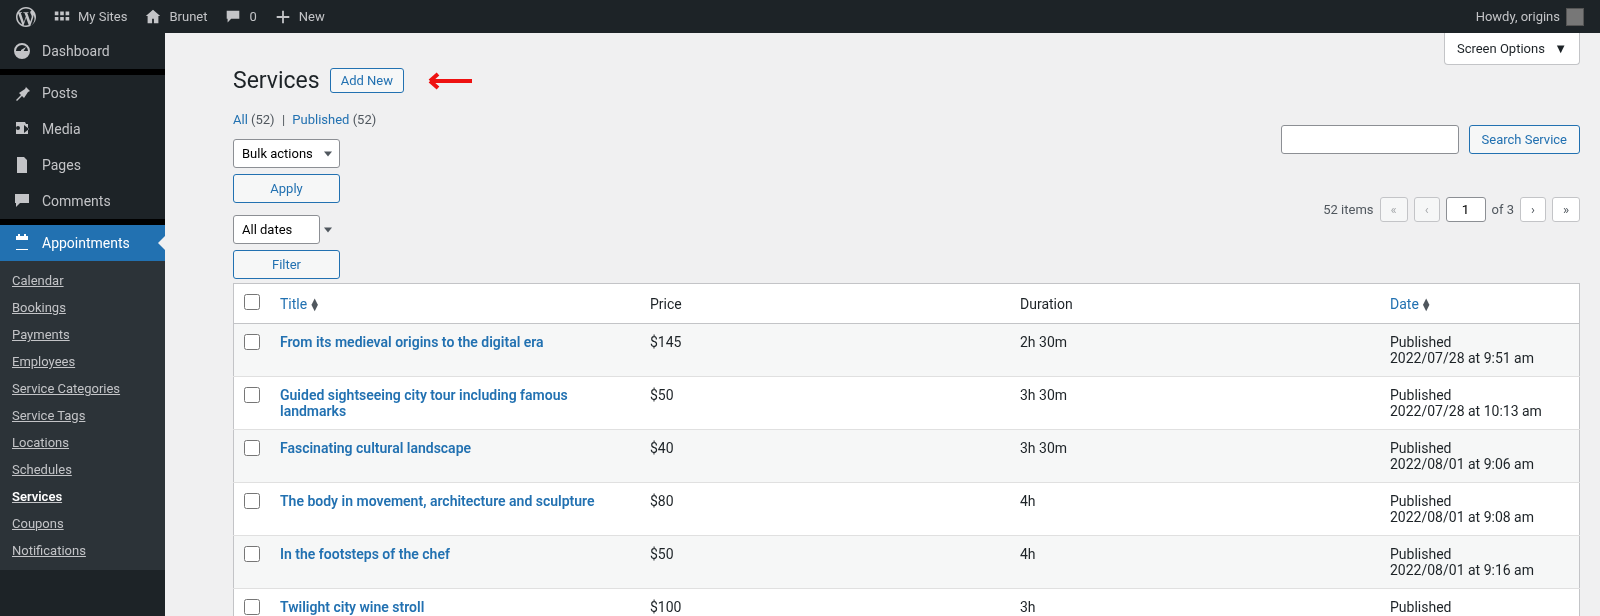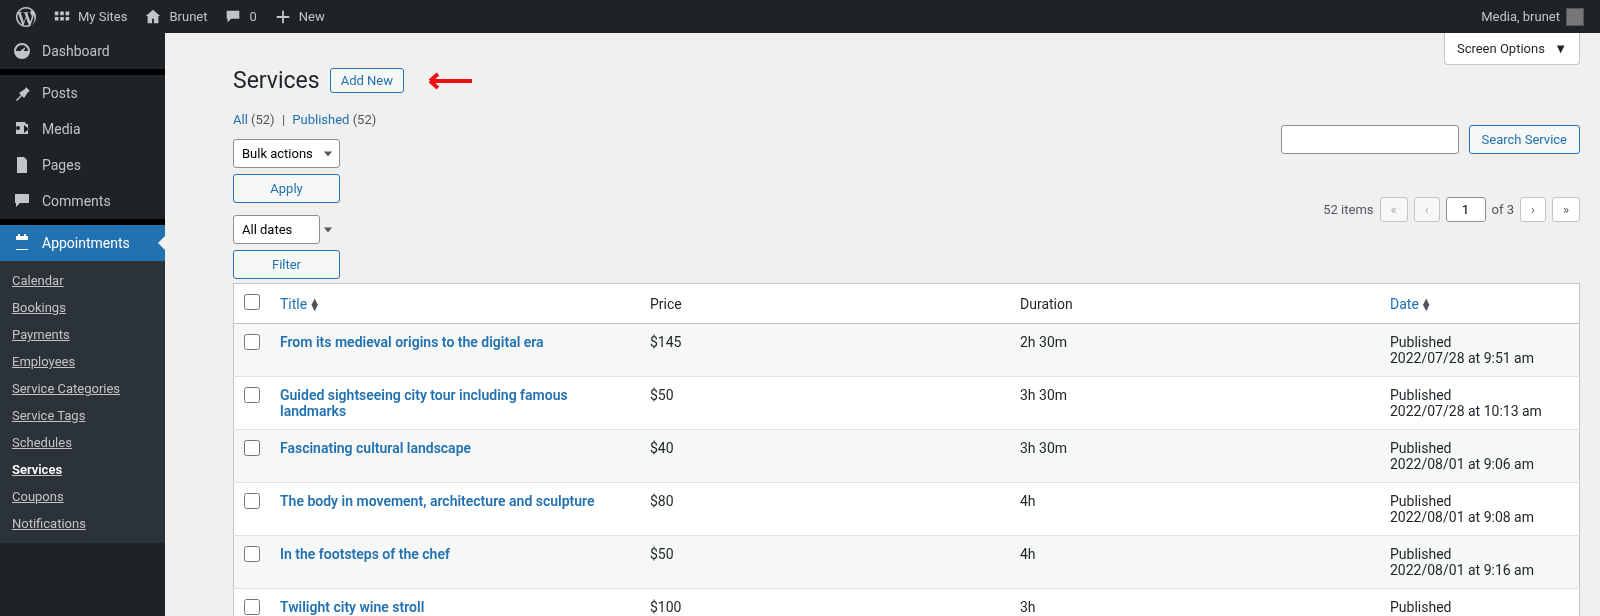--- a/index.html
+++ b/index.html
@@ -94,21 +94,21 @@
       <span class="icon">
         <svg class="svg-icon" viewBox="0 0 20 20" width="18" height="18">
             <path d="M9 3h2v6h6v2h-6v6H9v-6H3V9h6z"></path>
           </svg>
       </span>
       <span>New</span>
     </div>
   </div>
   <div class="top-bar-right">
     <div class="top-bar-item">
-      <span>Media, brunet</span>
+      <span>Howdy, origins</span>
       <span class="avatar"></span>
     </div>
   </div>
 </div>
 
 <div class="layout">
   <div class="sidebar">
     <div class="sidebar-item">
       <span class="icon">
           <svg class="svg-icon" width="20" height="20" viewBox="0 0 20 20">
@@ -160,20 +160,21 @@
       <span>Appointments</span>
       <span style="position:absolute;right:-1px;width:0;height:0;border-top:8px solid transparent;border-bottom:8px solid transparent;border-right:8px solid #f0f0f1"></span>
     </div>
     <div class="submenu">
       <div class="submenu-item">Calendar</div>
       <div class="submenu-item">Bookings</div>
       <div class="submenu-item">Payments</div>
       <div class="submenu-item">Employees</div>
       <div class="submenu-item">Service Categories</div>
       <div class="submenu-item">Service Tags</div>
+      <div class="submenu-item">Locations</div>
       <div class="submenu-item">Schedules</div>
       <div class="submenu-item current">Services</div>
       <div class="submenu-item">Coupons</div>
       <div class="submenu-item">Notifications</div>
     </div>
   </div>
 
   <div class="content">
     <div class="screen-options">
       <span>Screen Options</span>

